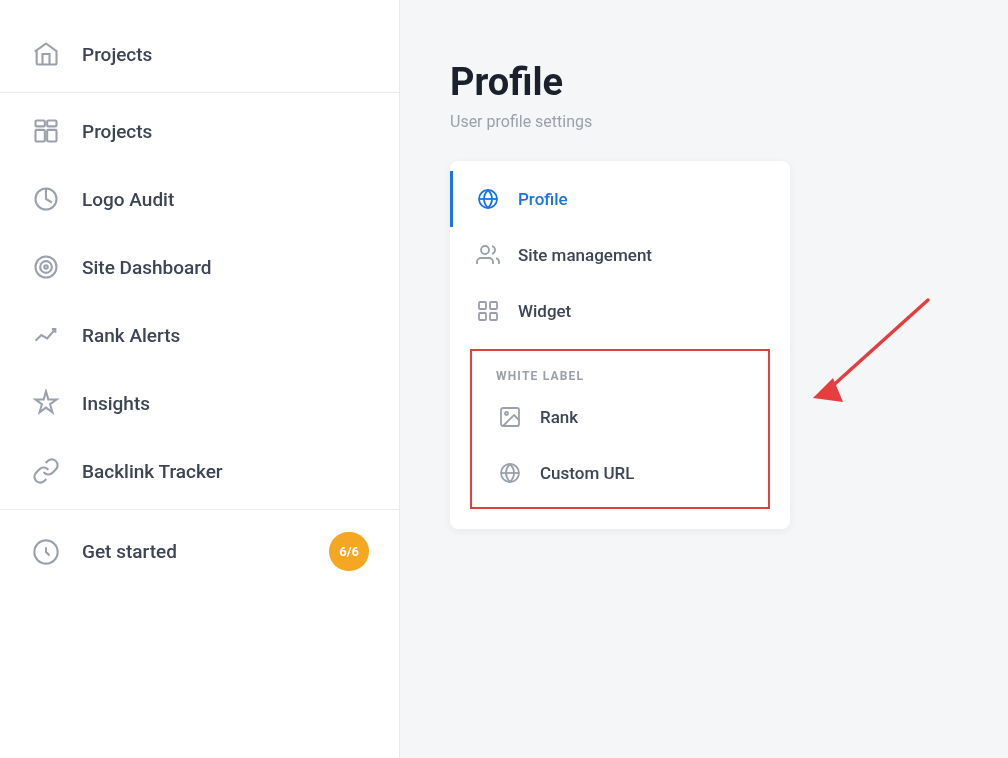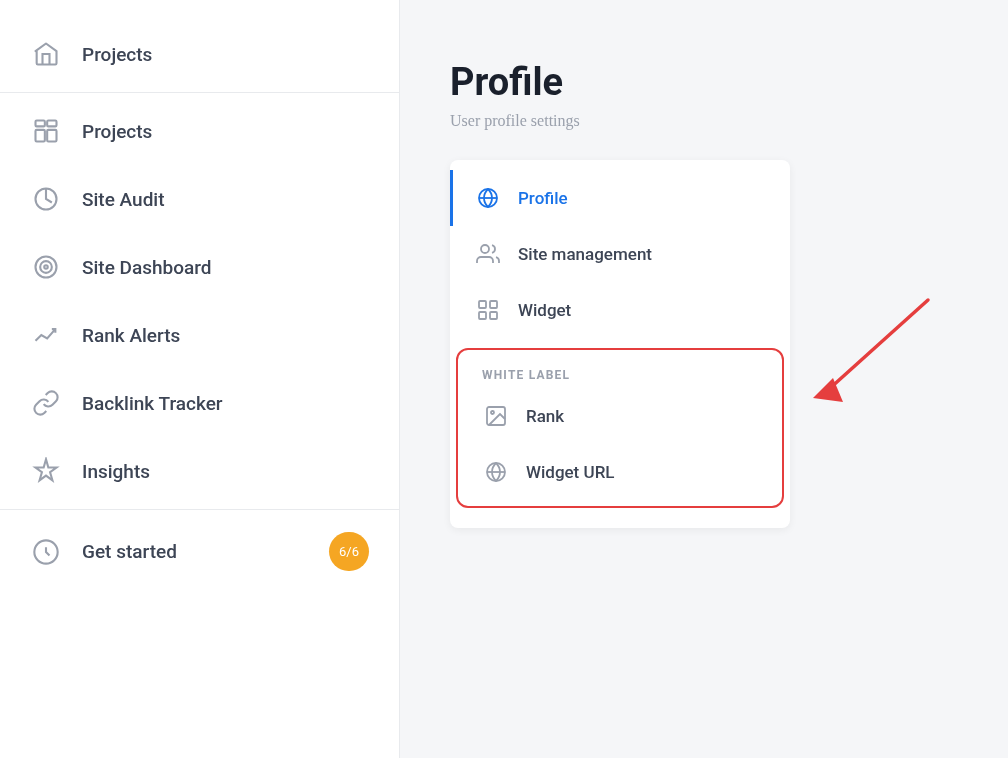--- a/index.html
+++ b/index.html
@@ -61,21 +61,21 @@
       color: #3d4555;
       font-size: 19px;
       font-weight: 500;
     }
 
     .badge {
       margin-left: auto;
       background: #f5a623;
       color: white;
       font-size: 13px;
-      font-weight: 400;
+      font-weight: 700;
       padding: 12px 10px;
       border-radius: 20px;
     }
 
     
     .main {
       flex: 1;
       background: #f5f6f8;
       padding: 60px 50px;
       position: relative;
@@ -85,21 +85,20 @@
       font-size: 38px;
       font-weight: 700;
       color: #1a202c;
       margin-bottom: 8px;
     }
 
     .page-subtitle {
       font-size: 16px;
       color: #9aa0ac;
       margin-bottom: 30px;
-      font-family: Liberation Serif, serif;
     }
 
     
     .settings-panel {
       background: #ffffff;
       border-radius: 8px;
       width: 340px;
       padding: 10px 0;
       box-shadow: 0 2px 8px rgba(0,0,0,0.06);
     }
@@ -137,22 +136,22 @@
       stroke: #9aa0ac;
       stroke-width: 1.8;
     }
 
     .settings-item.active .settings-icon svg {
       stroke: #1a73e8;
     }
 
     .white-label-section {
       border: 2.5px solid #e53e3e;
-      border-radius: 12px;
-      margin: 10px 6px;
+      border-radius: 0;
+      margin: 10px 20px;
       padding: 6px 0;
     }
 
     .white-label-header {
       padding: 12px 24px 6px 24px;
       font-size: 12px;
       font-weight: 700;
       color: #9aa0ac;
       letter-spacing: 1.2px;
       text-transform: uppercase;
@@ -202,21 +201,21 @@
     <span class="sidebar-label">Projects</span>
   </div>
 
   <div class="sidebar-item">
     <div class="sidebar-icon">
       <svg viewBox="0 0 24 24">
           <circle cx="12" cy="12" r="9"></circle>
           <path d="M12 3v9l5 3"></path>
         </svg>
     </div>
-    <span class="sidebar-label">Site Audit</span>
+    <span class="sidebar-label">Logo Audit</span>
   </div>
 
   <div class="sidebar-item">
     <div class="sidebar-icon">
       <svg viewBox="0 0 24 24">
           <circle cx="12" cy="12" r="9"></circle>
           <circle cx="12" cy="12" r="5"></circle>
           <circle cx="12" cy="12" r="1.5"></circle>
         </svg>
     </div>
@@ -229,34 +228,34 @@
           <polyline points="3,17 8,12 13,15 20,7"></polyline>
           <polyline points="17,7 20,7 20,10"></polyline>
         </svg>
     </div>
     <span class="sidebar-label">Rank Alerts</span>
   </div>
 
   <div class="sidebar-item">
     <div class="sidebar-icon">
       <svg viewBox="0 0 24 24">
+          <path d="M12 2l2 7h7l-5.5 4 2 7L12 16l-5.5 4 2-7L3 9h7z"></path>
+        </svg>
+    </div>
+    <span class="sidebar-label">Insights</span>
+  </div>
+
+  <div class="sidebar-item">
+    <div class="sidebar-icon">
+      <svg viewBox="0 0 24 24">
           <path d="M10 13a5 5 0 007.54.54l3-3a5 5 0 00-7.07-7.07l-1.72 1.71"></path>
           <path d="M14 11a5 5 0 00-7.54-.54l-3 3a5 5 0 007.07 7.07l1.71-1.71"></path>
         </svg>
     </div>
     <span class="sidebar-label">Backlink Tracker</span>
-  </div>
-
-  <div class="sidebar-item">
-    <div class="sidebar-icon">
-      <svg viewBox="0 0 24 24">
-          <path d="M12 2l2 7h7l-5.5 4 2 7L12 16l-5.5 4 2-7L3 9h7z"></path>
-        </svg>
-    </div>
-    <span class="sidebar-label">Insights</span>
   </div>
 
   <div class="sidebar-divider"></div>
 
   <div class="sidebar-item">
     <div class="sidebar-icon">
       <svg viewBox="0 0 24 24">
           <path d="M12 2a10 10 0 100 20A10 10 0 0012 2z"></path>
           <path d="M12 8v4l3 3"></path>
         </svg>
@@ -327,21 +326,21 @@
 
       <div class="settings-item">
         <div class="settings-icon">
           <svg viewBox="0 0 24 24">
               <circle cx="12" cy="12" r="9"></circle>
               <path d="M12 3c-2.5 2.5-4 5.5-4 9s1.5 6.5 4 9"></path>
               <path d="M12 3c2.5 2.5 4 5.5 4 9s-1.5 6.5-4 9"></path>
               <path d="M3 12h18"></path>
             </svg>
         </div>
-        <span>Widget URL</span>
+        <span>Custom URL</span>
       </div>
     </div>
 
   </div>
 
   <div class="arrow-container">
     <svg viewBox="0 0 200 160" fill="none" xmlns="http://www.w3.org/2000/svg">
       <line x1="180" y1="10" x2="80" y2="100" stroke="#e53e3e" stroke-width="3.5" stroke-linecap="round"></line>
       <polygon points="65,108 85,88 95,112" fill="#e53e3e"></polygon>
     </svg>

